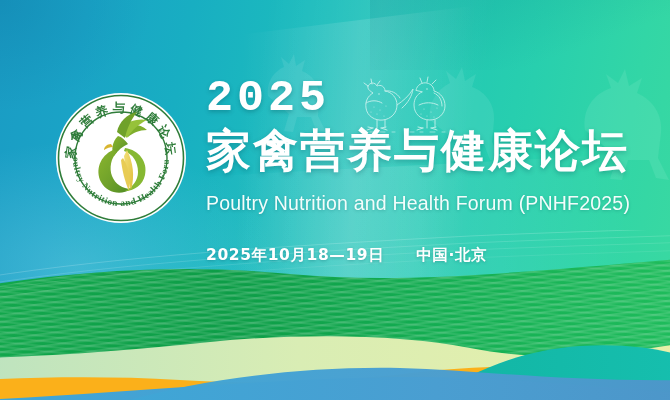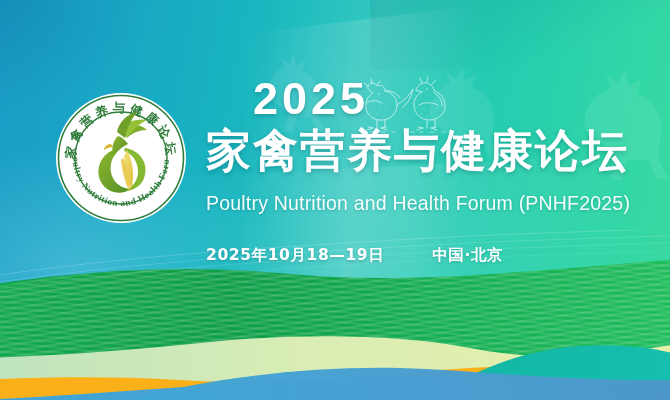--- a/index.html
+++ b/index.html
@@ -97,22 +97,21 @@
     left: 206px; top: 76px;
     width: 420px;
   }
   .year {
     font-size: 45px;
     font-weight: bold;
     color: #ffffff;
     letter-spacing: 4px;
     line-height: 1.0;
     text-shadow: 0 2px 4px rgba(0,70,80,0.30);
-    font-family: Liberation Sans, sans-serif;
-    margin-left: 47px;
+    font-family: Liberation Mono, monospace;
   }
   .cn-title {
     margin-top: 6px;
     font-size: 45px;
     font-weight: bold;
     color: #ffffff;
     letter-spacing: 2px;
     line-height: 1.05;
     text-shadow: 0 2px 5px rgba(0,70,80,0.30);
     font-family: "DejaVu Sans", "Liberation Sans", sans-serif;
@@ -125,21 +124,21 @@
     letter-spacing: 0.2px;
     font-weight: 400;
     text-shadow: 0 1px 3px rgba(0,70,80,0.25);
     white-space: nowrap;
   }
   .meta {
     position: absolute;
     left: 206px; top: 245px;
     display: flex;
     align-items: flex-start;
-    gap: 48px;
+    gap: 32px;
     white-space: nowrap;
   }
   .meta-date, .meta-place {
     font-size: 15.5px;
     color: #ffffff;
     font-weight: bold;
     letter-spacing: 0.6px;
     text-shadow: 0 1px 3px rgba(0,70,80,0.28);
     font-family: "DejaVu Sans", "Liberation Sans", sans-serif;
   }

